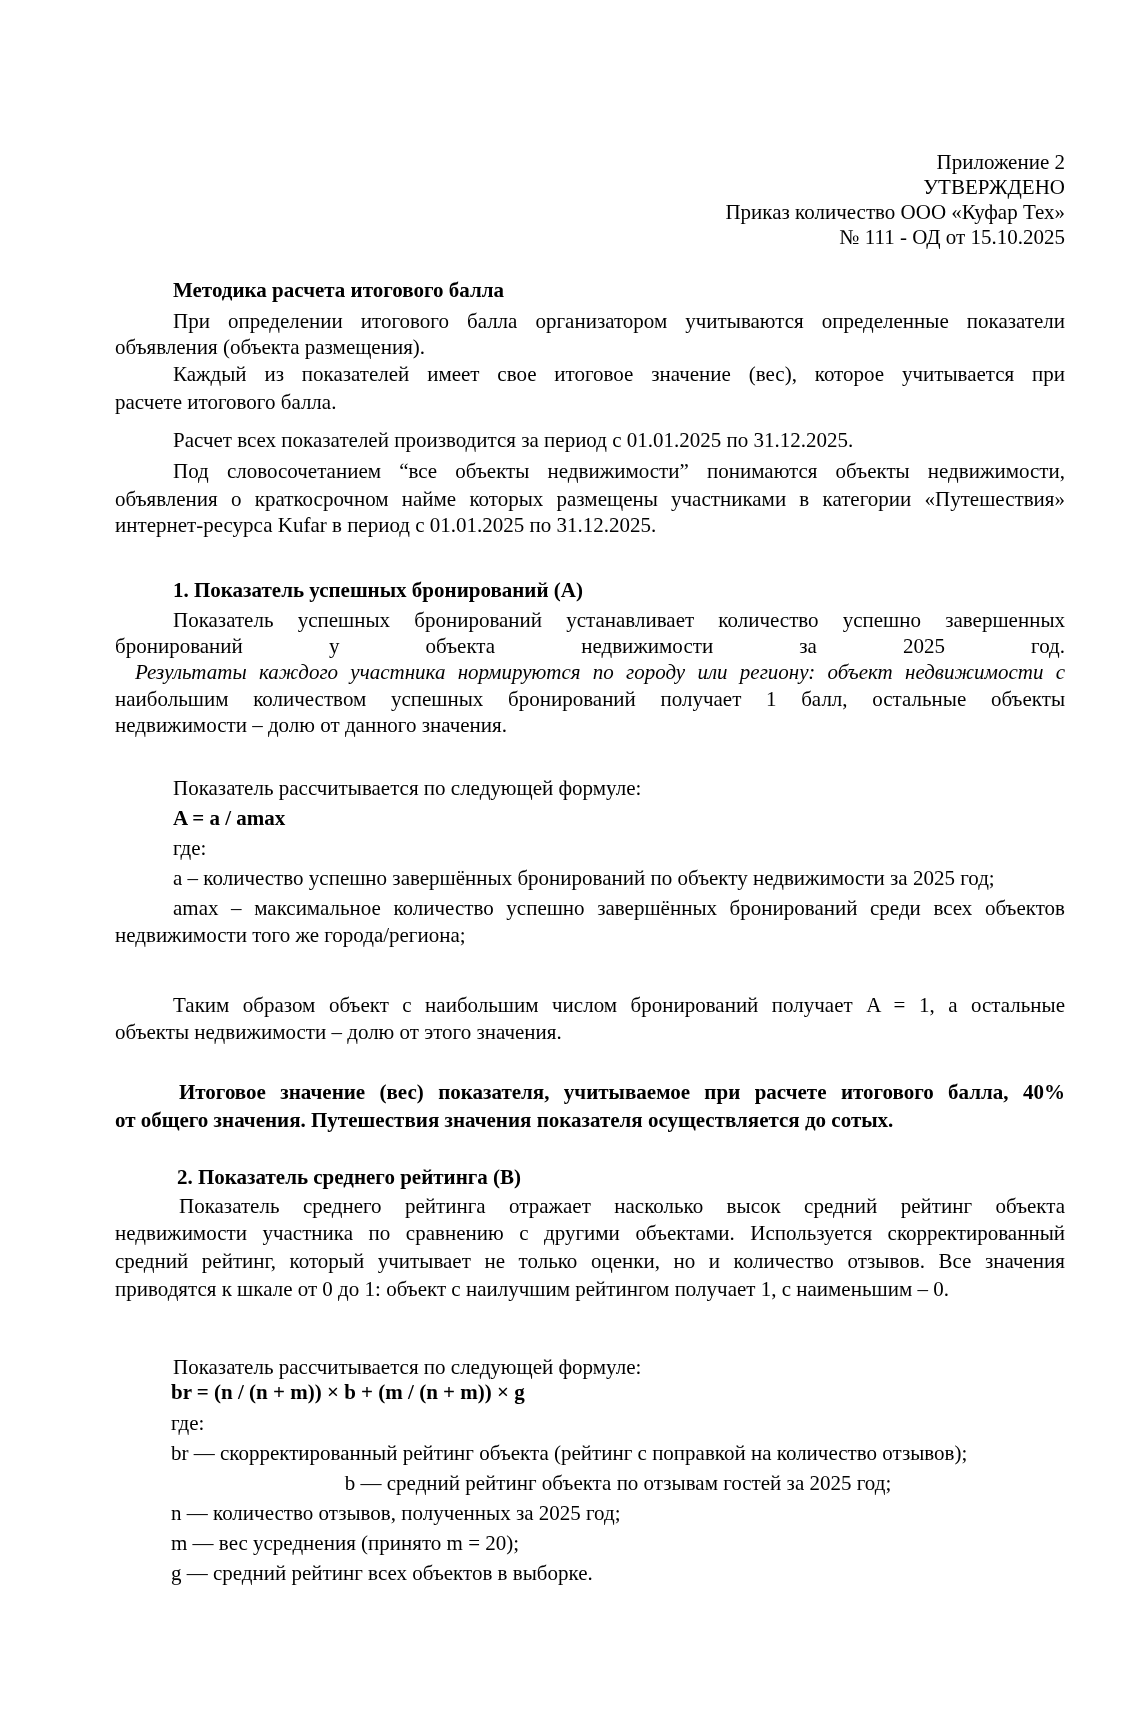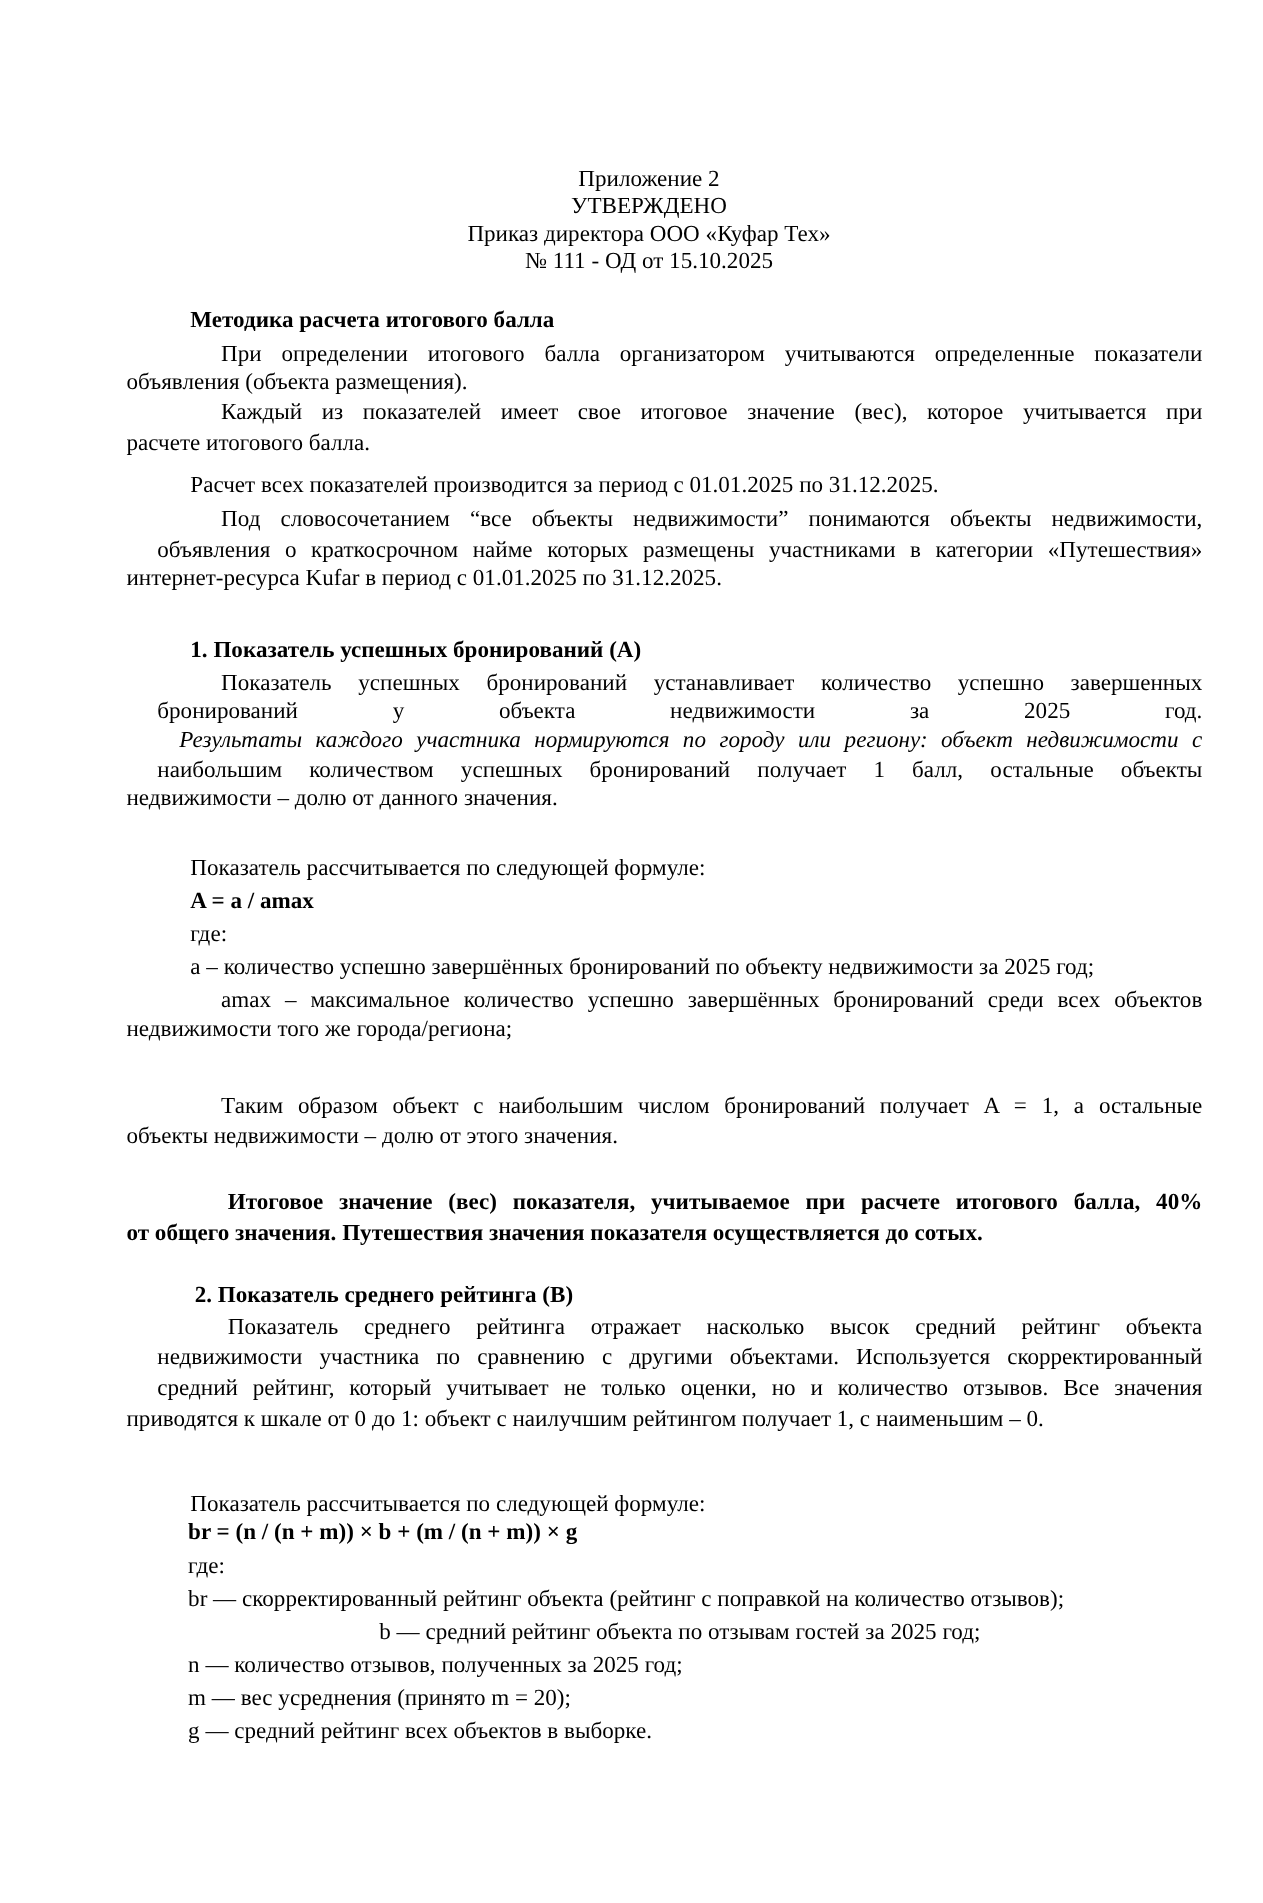--- a/index.html
+++ b/index.html
@@ -1,29 +1,29 @@
 <!DOCTYPE html>
 <html><head>
 <meta charset="utf-8">
 <style>
   html, body { margin: 0; padding: 0; background: #ffffff; }
   body { width: 1148px; height: 1730px; position: relative; overflow: hidden;
          font-family: "Liberation Serif", "DejaVu Serif", serif; color: #000; font-size: 21px; }
   .ln { position: absolute; left: 115px; width: 950px; white-space: nowrap; line-height: 24px; }
-  .r { text-align: center; }
+  .r { text-align: right; }
   .ind { padding-left: 58px; box-sizing: border-box; }
-  .j { text-align: justify; text-align-last: justify; white-space: normal; margin-left: 28px; }
+  .j { text-align: justify; text-align-last: justify; white-space: normal; }
   .b { font-weight: bold; }
 </style>
 </head>
 <body>
 
 <div class="ln r" style="top:150px">Приложение 2</div>
 <div class="ln r" style="top:175px">УТВЕРЖДЕНО</div>
-<div class="ln r" style="top:200px">Приказ директора ООО «Куфар Тех»</div>
+<div class="ln r" style="top:200px">Приказ количество ООО «Куфар Тех»</div>
 <div class="ln r" style="top:225px">№ 111 - ОД от 15.10.2025</div>
 
 <div class="ln ind b" style="top:278px">Методика расчета итогового балла</div>
 
 <div class="ln ind j" style="top:309px">При определении итогового балла организатором учитываются определенные показатели</div>
 <div class="ln" style="top:335px">объявления (объекта размещения).</div>
 <div class="ln ind j" style="top:362px">Каждый из показателей имеет свое итоговое значение (вес), которое учитывается при</div>
 <div class="ln" style="top:390px">расчете итогового балла.</div>
 <div class="ln ind" style="top:428px">Расчет всех показателей производится за период с 01.01.2025 по 31.12.2025.</div>
 <div class="ln ind j" style="top:459px">Под словосочетанием “все объекты недвижимости” понимаются объекты недвижимости,</div>

